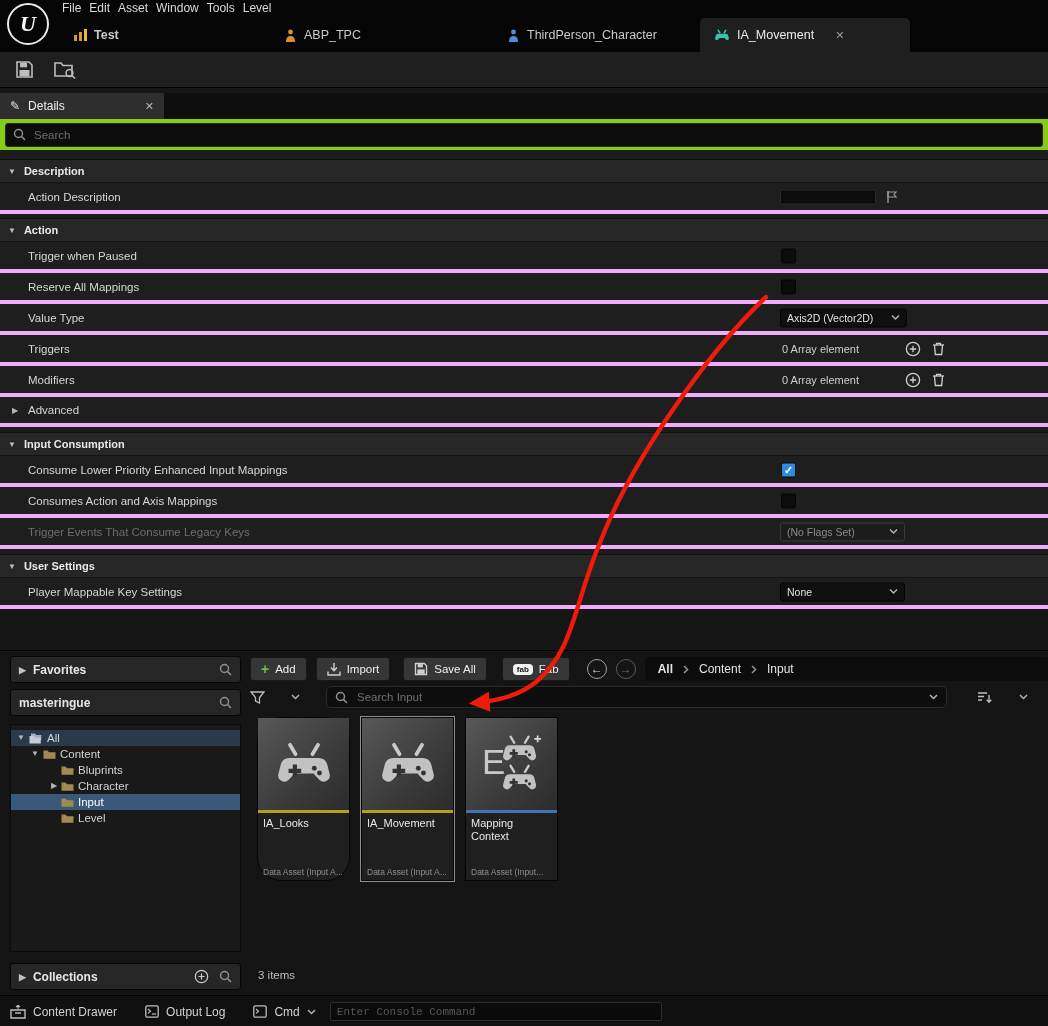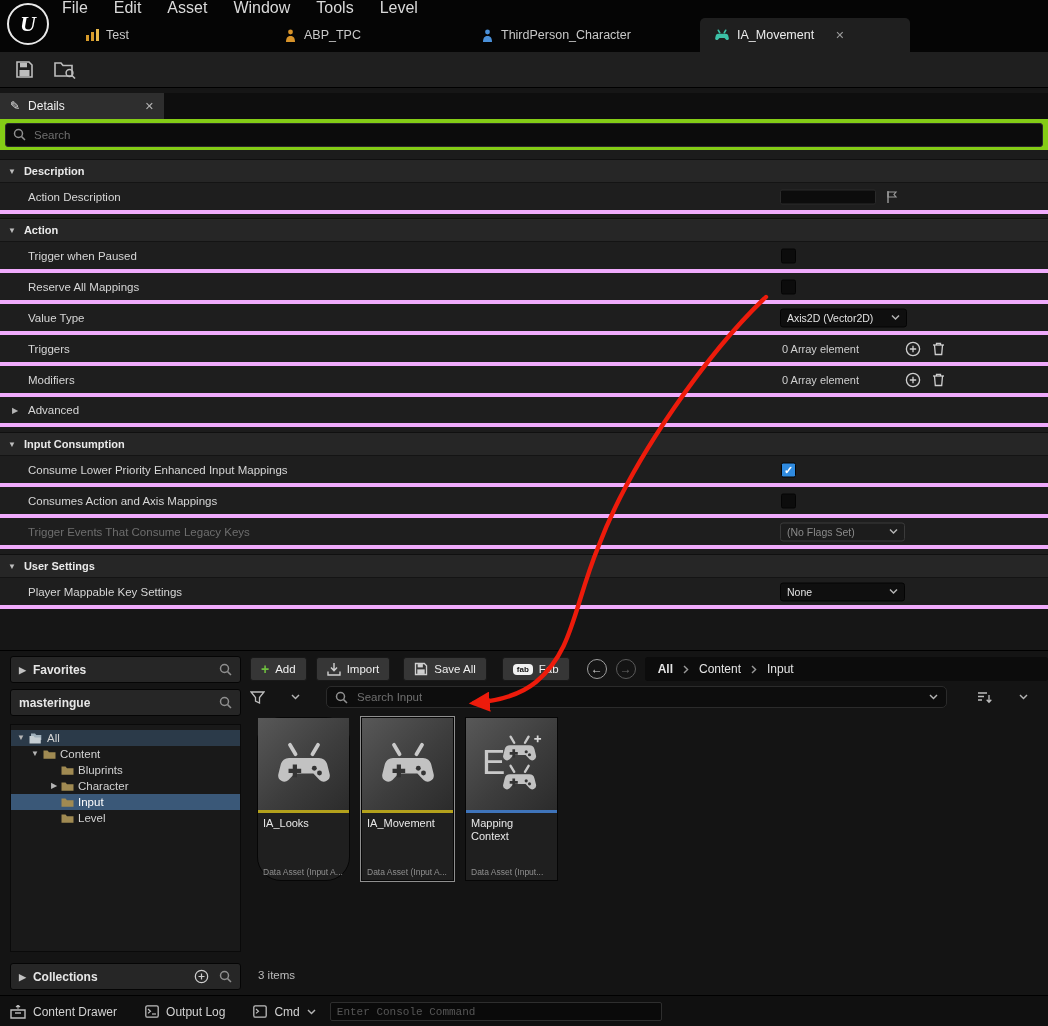--- a/index.html
+++ b/index.html
@@ -5,22 +5,22 @@
   html,body{margin:0;padding:0;background:#000;}
   .root{position:relative;width:1048px;height:1026px;background:#161616;overflow:hidden;
         font-family:"Liberation Sans",sans-serif;color:#cfcfcf;-webkit-font-smoothing:antialiased;}
   svg{display:block;}
 
   
   .topbar{position:absolute;top:0;left:0;width:100%;height:52px;background:#050505;}
   .logo{position:absolute;top:3px;left:7px;width:38px;height:38px;border:2px solid #e9e9e9;border-radius:50%;
         display:flex;align-items:center;justify-content:center;color:#fff;
         font-family:"Liberation Serif",serif;font-size:22px;font-weight:bold;font-style:italic;}
-  .menubar{position:absolute;left:62px;top:0;height:16px;display:flex;gap:26px;align-items:center;
-           font-size:16px;color:#dadada;}
+  .menubar{position:absolute;left:62px;top:0;height:16px;display:flex;gap:8px;align-items:center;
+           font-size:12px;color:#dadada;}
   .menu-item{cursor:default;}
   .tab{position:absolute;top:18px;height:34px;display:flex;align-items:center;gap:7px;
        padding:0 14px;font-size:12.5px;color:#c9c9c9;}
   .tab.active{background:#1f1f1f;border-radius:5px 5px 0 0;color:#ececec;}
   .tab .close{margin-left:14px;color:#9a9a9a;font-size:11px;}
 
   
   .toolbar{position:absolute;top:52px;left:0;width:100%;height:36px;background:#1f1f1f;
            border-bottom:1px solid #000;display:flex;align-items:center;gap:20px;padding-left:15px;box-sizing:border-box;}
 
@@ -145,42 +145,42 @@
     <div class="logo">U</div>
     <div class="menubar">
       <span class="menu-item">File</span>
       <span class="menu-item">Edit</span>
       <span class="menu-item">Asset</span>
       <span class="menu-item">Window</span>
       <span class="menu-item">Tools</span>
       <span class="menu-item">Level</span>
     </div>
 
-    <div class="tab" style="left:72px;">
+    <div class="tab" style="left:60px;font-weight:bold;">
       <span>
         <svg width="13" height="12" viewBox="0 0 13 12">
             <rect x="0" y="6" width="3" height="6" fill="#d79b2a"></rect>
             <rect x="5" y="3" width="3" height="9" fill="#d79b2a"></rect>
             <rect x="10" y="0" width="3" height="12" fill="#e8b84a"></rect>
           </svg>
       </span>
       <span>Test</span>
     </div>
 
     <div class="tab" style="left:270px;">
       <span>
         <svg width="13" height="13" viewBox="0 0 13 13">
             <circle cx="6.5" cy="3" r="2.4" fill="#d7932a"></circle>
             <path d="M2 13 C2 8.5 4 7 6.5 7 C9 7 11 8.5 11 13 z" fill="#d7932a"></path>
           </svg>
       </span>
       <span>ABP_TPC</span>
     </div>
 
-    <div class="tab" style="left:467px;justify-content:flex-end;">
+    <div class="tab" style="left:493px;justify-content:flex-end;">
       <span>
         <svg width="13" height="13" viewBox="0 0 13 13">
             <circle cx="6.5" cy="3" r="2.4" fill="#4a90d9"></circle>
             <path d="M2 13 C2 8.5 4 7 6.5 7 C9 7 11 8.5 11 13 z" fill="#4a90d9"></path>
           </svg>
       </span>
       <span>ThirdPerson_Character</span>
     </div>
 
     <div class="tab active" style="left:700px;width:182px;">

